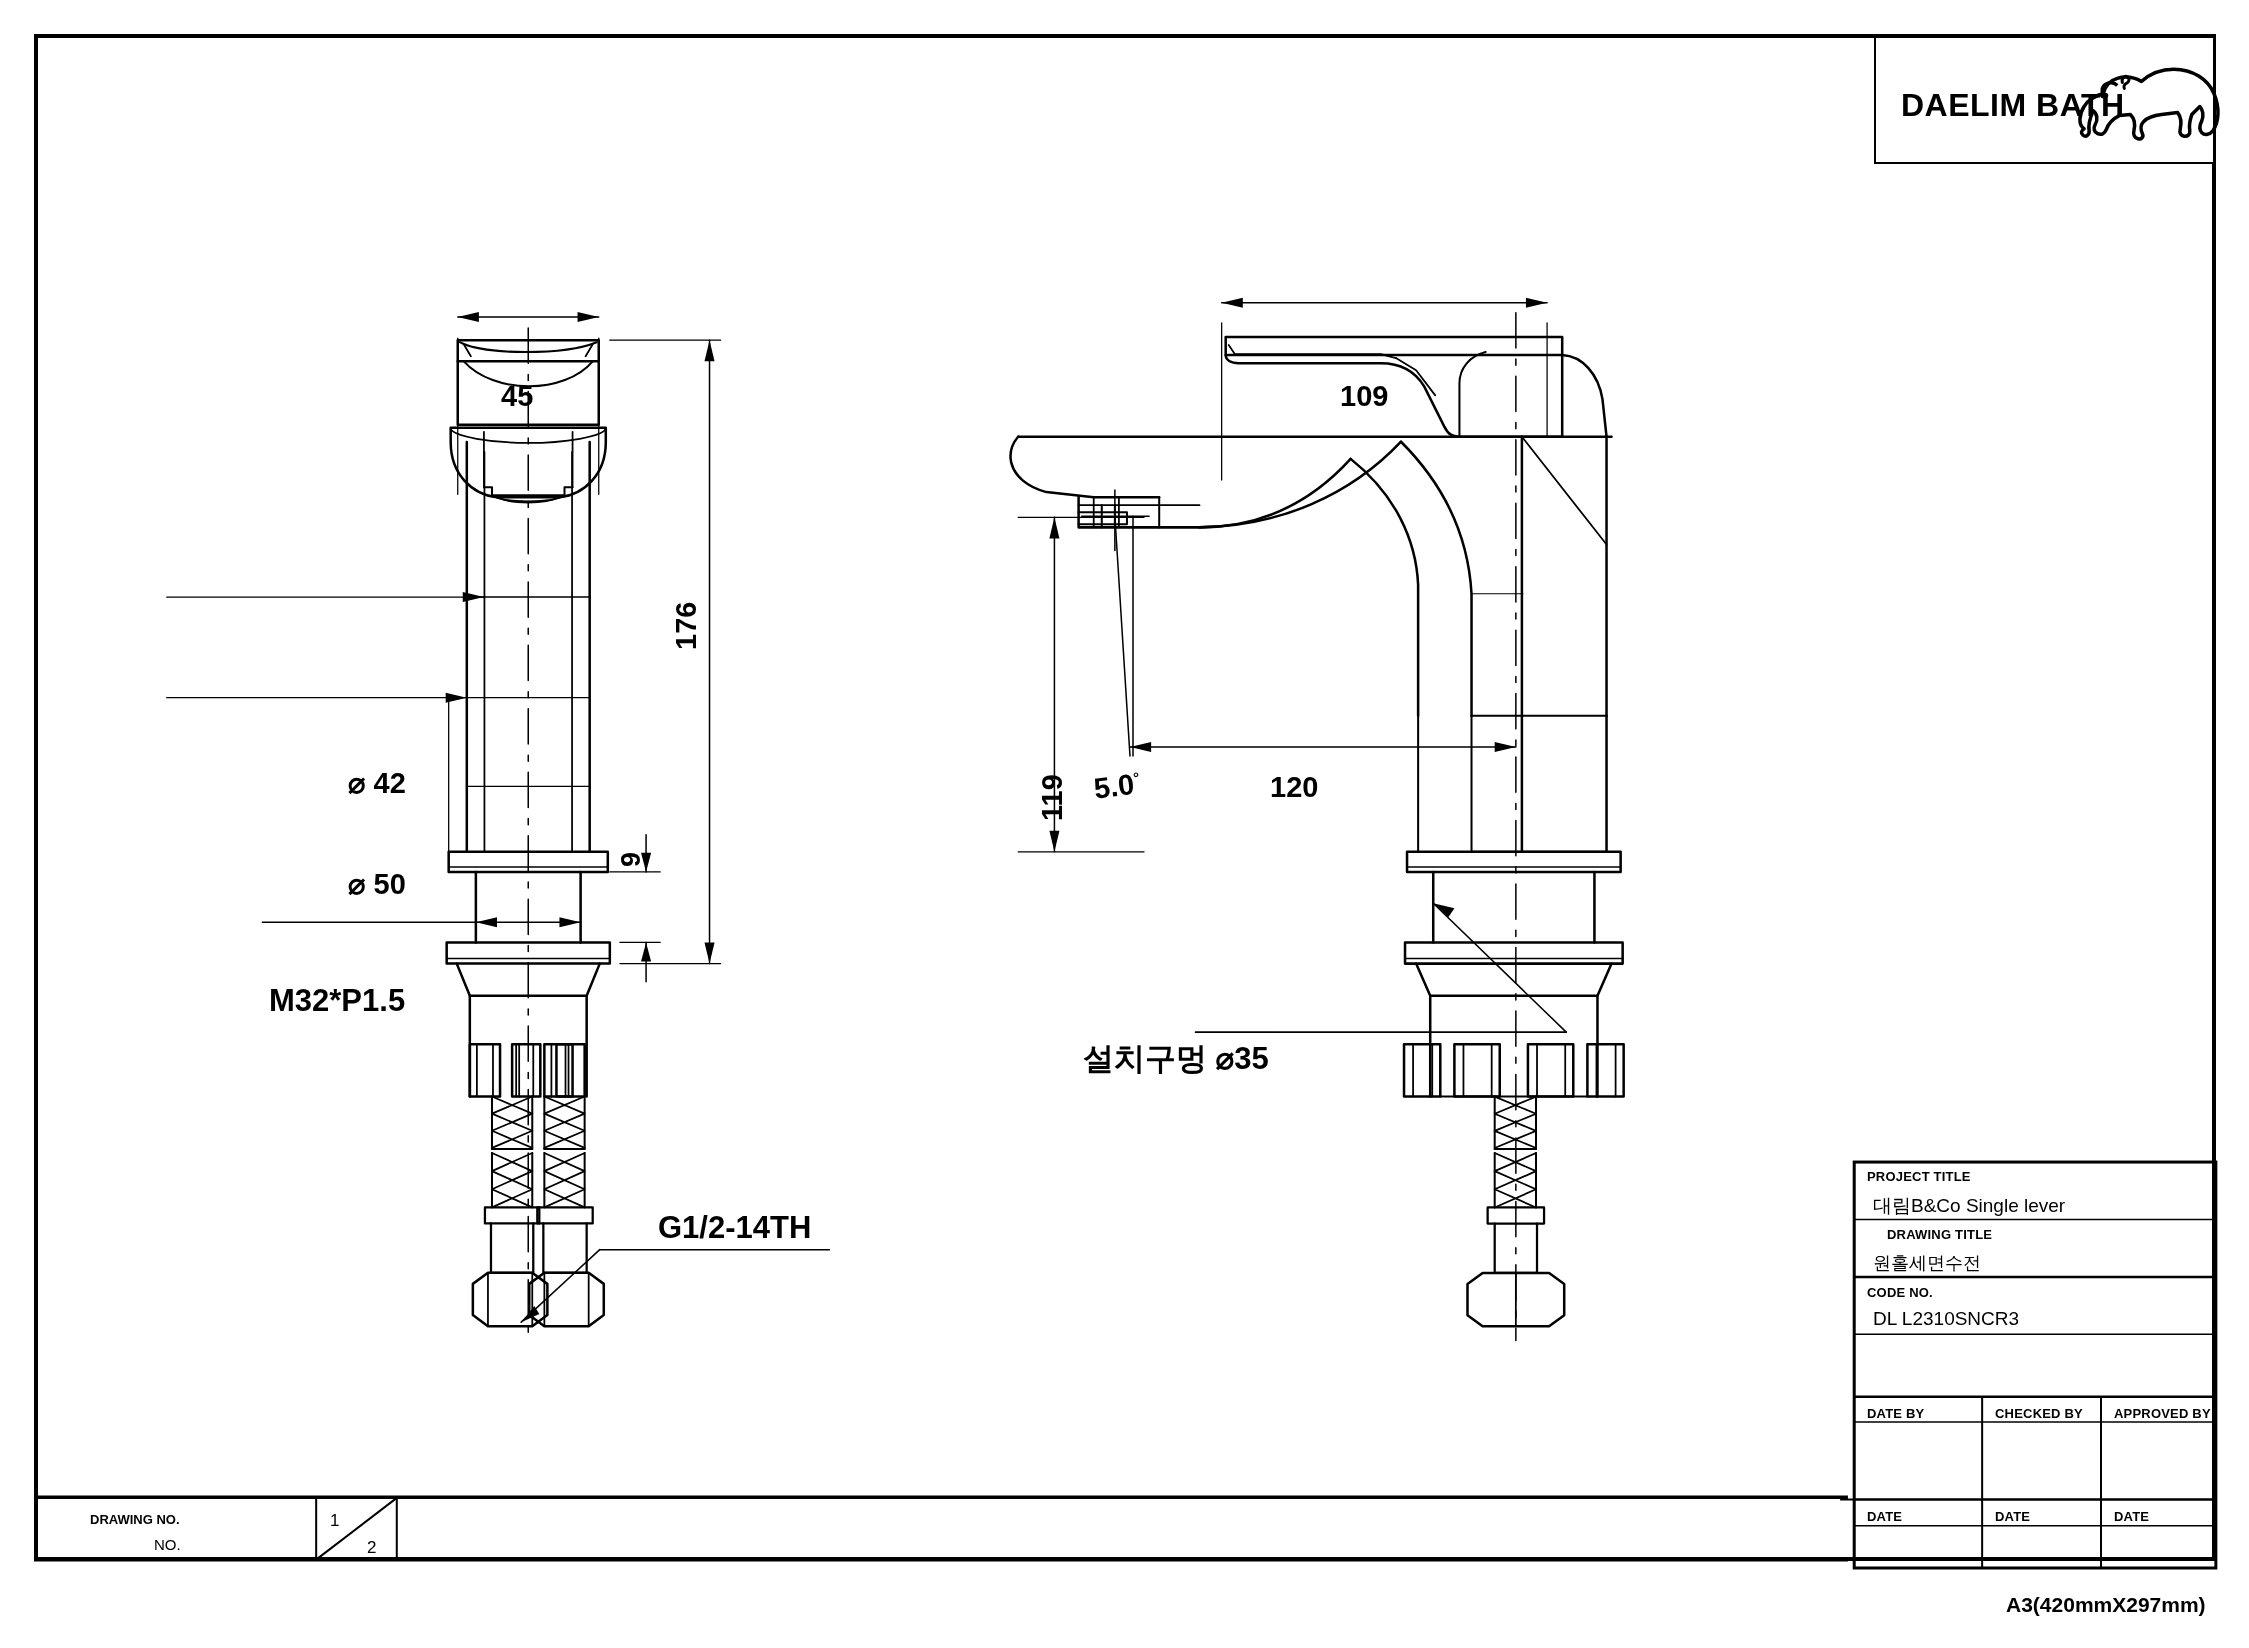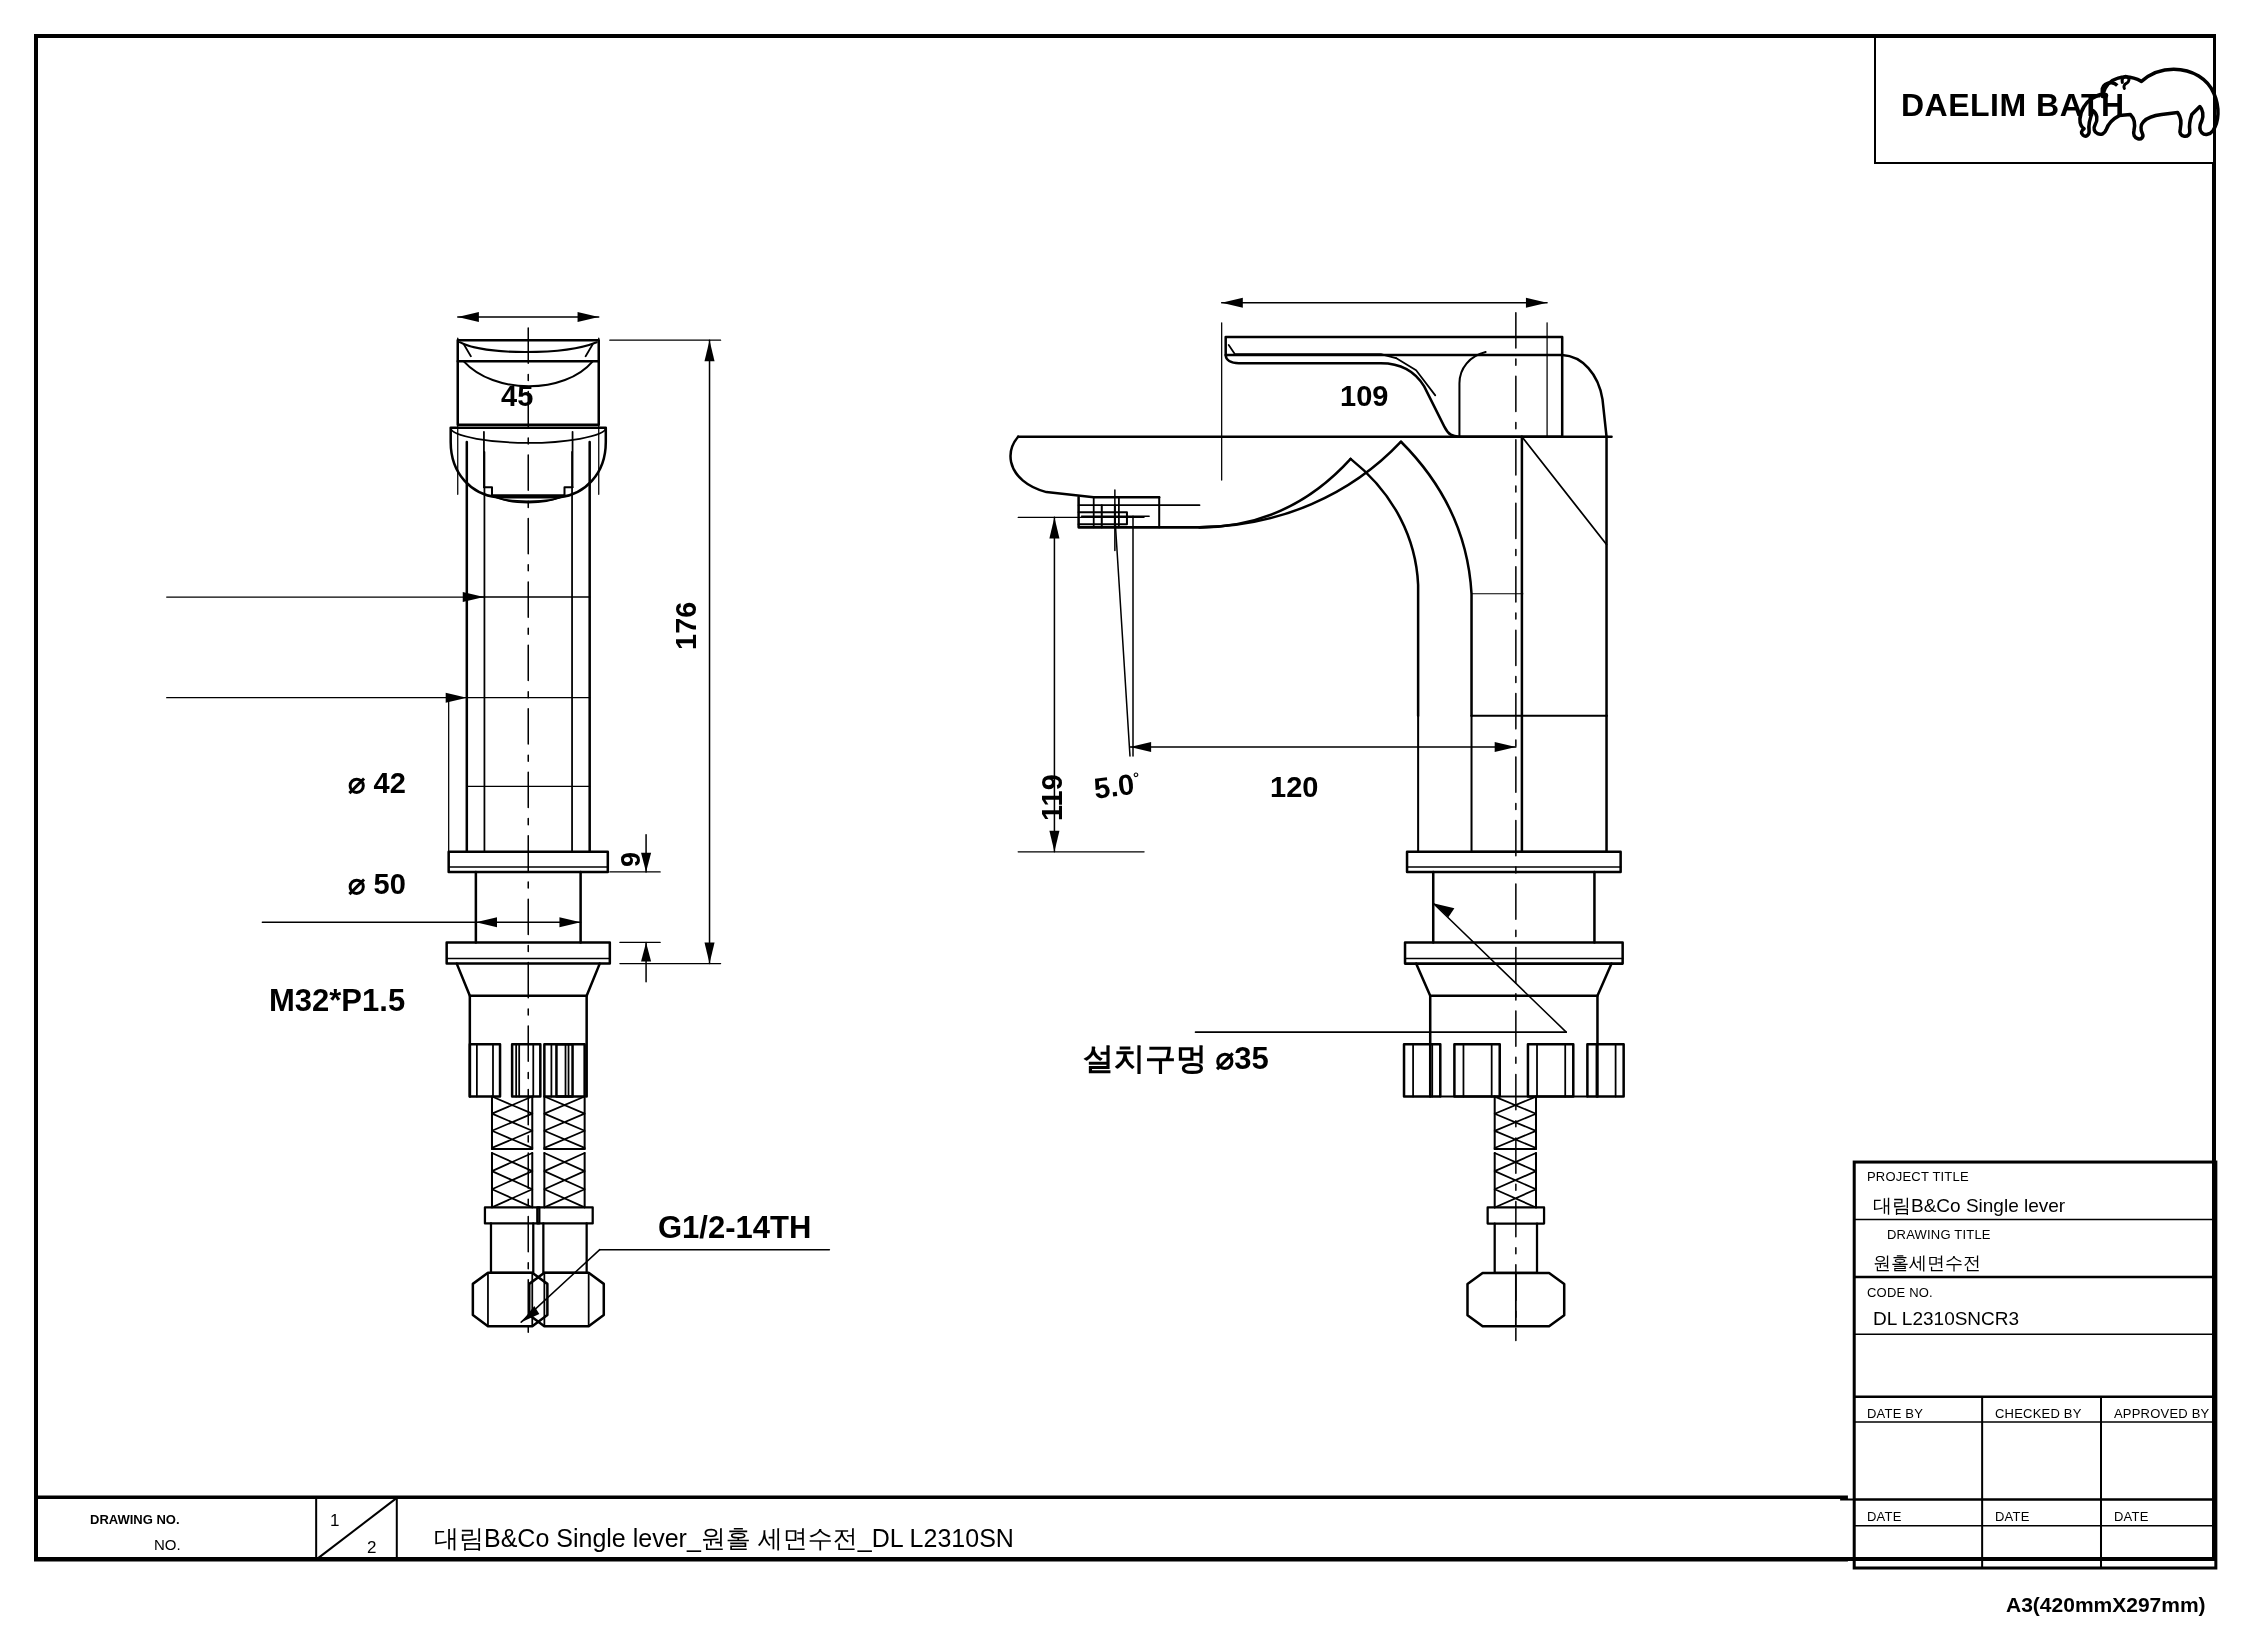--- a/index.html
+++ b/index.html
@@ -2,21 +2,21 @@
 <html style="font-size:8px"><head>
 <meta charset="utf-8">
 <title>Technical Drawing</title>
 <style>
   html,body{margin:0;padding:0;background:#ffffff;}
   body{font-family:"Liberation Sans",sans-serif;}
   #sheet{position:relative;width:2250px;height:1649px;background:#fff;overflow:hidden;border-radius:20px;}
   .frame{position:absolute;border:4.5px solid #000;box-sizing:border-box;}
   .logobox{position:absolute;border:2.5px solid #000;box-sizing:border-box;background:#fff;}
   .logotext{position:absolute;font-weight:bold;letter-spacing:0.5px;color:#000;white-space:nowrap;}
-  .tblab{position:absolute;font-size:13px;font-weight:normal;color:#000;white-space:nowrap;letter-spacing:0.2px;}
+  .tblab{position:absolute;font-size:13px;font-weight:bold;color:#000;white-space:nowrap;letter-spacing:0.2px;}
   .tbval{position:absolute;font-size:19px;color:#000;white-space:nowrap;font-weight:normal;}
   .dimtxt{position:absolute;font-weight:bold;color:#000;white-space:nowrap;}
   .botlab{position:absolute;color:#000;white-space:nowrap;}
   .note{position:absolute;font-size:21px;font-weight:bold;color:#000;white-space:nowrap;}
   svg{position:absolute;top:0;left:0;overflow:visible;}
 </style>
 </head>
 <body>
 
 <div id="sheet">
@@ -343,18 +343,17 @@
       <line x1="560" y1="6" x2="560" y2="130" stroke-width="4"></line>
       <line x1="720" y1="6" x2="720" y2="130" stroke-width="4"></line>
       <line x1="560" y1="130" x2="722" y2="6" stroke-width="4"></line>
     </g>
   </svg>
 
   <div class="botlab" style="left:90px;top:1512px;font-size:13px;font-weight:bold;">DRAWING NO.</div>
   <div class="botlab" style="left:154px;top:1536px;font-size:15px;">NO.</div>
   <div class="botlab" style="left:330px;top:1511px;font-size:17px;">1</div>
   <div class="botlab" style="left:367px;top:1538px;font-size:17px;">2</div>
-  <div class="botlab" style="left:434px;top:1522px;font-size:25px;">대림B&amp;Co Single lever_원홀 세면수전_DL L2310SN</div>
 
   <div class="note" style="left:2006px;top:1593px;">A3(420mmX297mm)</div>
 
 </div>
 
 
 </body></html>

